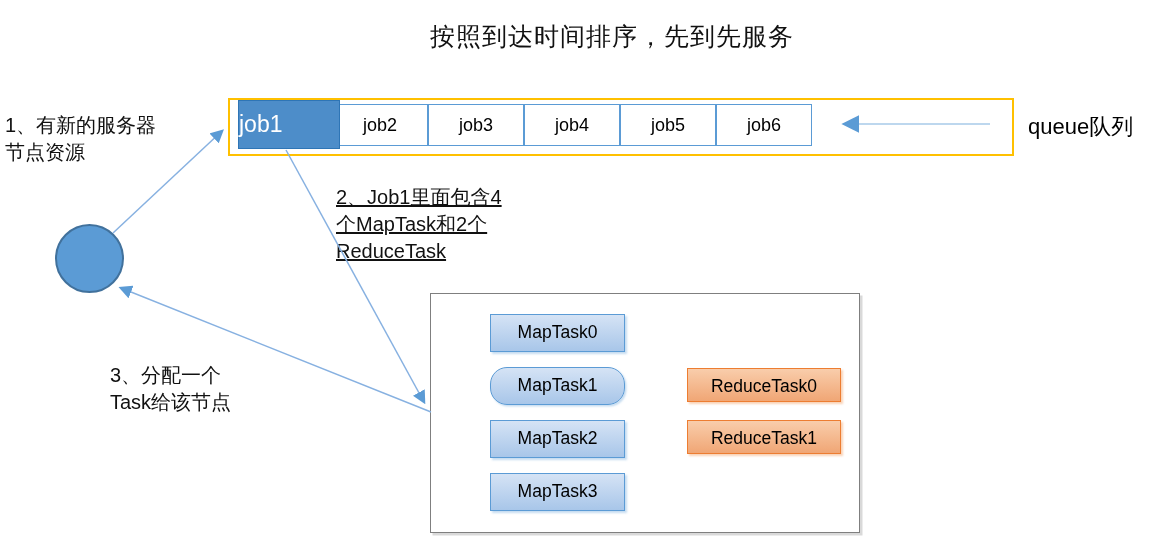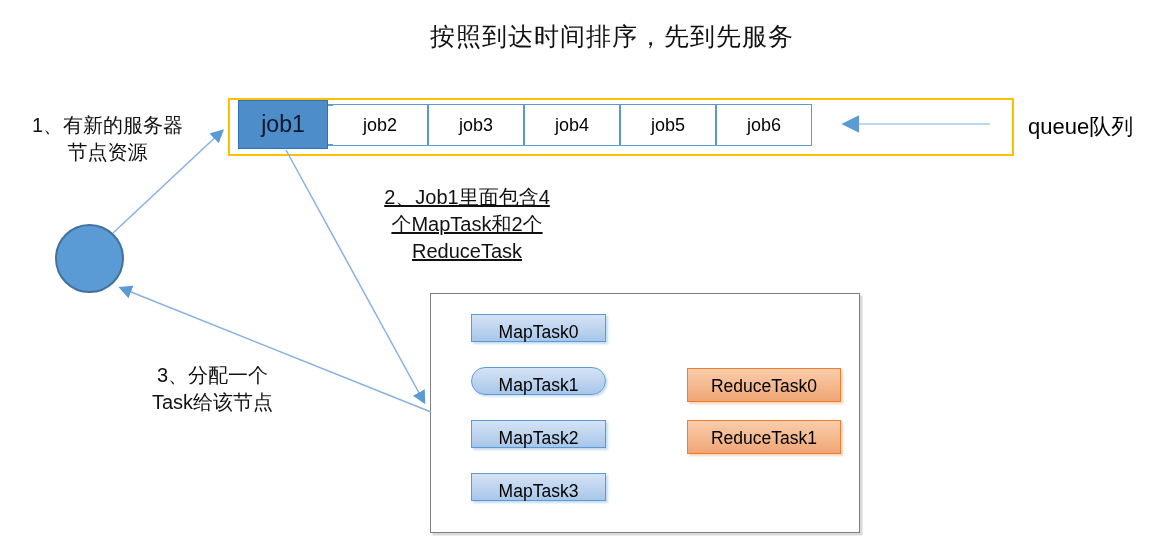--- a/index.html
+++ b/index.html
@@ -52,42 +52,40 @@
     text-align: center;
     font-size: 18px;
     line-height: 40px;
     color: #000000;
     background: #ffffff;
   }
   .job-cell:last-child { border-right: none; }
   .job-active {
     position: absolute;
     left: 238px; top: 100px;
-    width: 90px; height: 49px;
+    width: 102px; height: 49px;
     background: var(--job-active-fill);
     border: 1px solid var(--job-active-border);
-    color: #0f172a;
+    color: #ffffff;
     font-size: 23px;
     line-height: 47px;
-    text-align: center;
     z-index: 3;
   }
   .queue-label {
     position: absolute;
     left: 1028px; top: 112px;
     font-size: 22px;
     white-space: nowrap;
   }
 
   
   .annotation {
     position: absolute;
     font-size: 20px;
     line-height: 27px;
-    text-align: center;
     white-space: pre-line;
     color: #111111;
   }
   .step1 { left: 5px;   top: 112px; width: 205px; }
   .step2 { left: 336px; top: 184px; width: 262px; text-decoration: underline; }
   .step3 { left: 110px; top: 362px; width: 205px; }
 
   
   .node {
     position: absolute;
@@ -107,22 +105,22 @@
     border: 1.5px solid var(--container-border);
     box-shadow: 2.5px 2.5px 0 #d9d9d9;
   }
   .task {
     position: absolute;
     text-align: center;
     font-size: 17.5px;
     color: #000000;
   }
   .map-task {
-    left: 40px;
-    width: 135px; height: 28px;
+    left: 59px;
+    width: 135px; height: 38px;
     line-height: 35px;
     border: 1.5px solid var(--job-border);
     background: linear-gradient(180deg, var(--map-top) 0%, var(--map-bottom) 100%);
     box-shadow: 1.5px 1.5px 2px rgba(91,155,213,0.35);
   }
   .mt0 { top: 20px;  }
   .mt1 { top: 73px; border-radius: 17px;  }
   .mt2 { top: 126px; }
   .mt3 { top: 179px; }
   .reduce-task {

